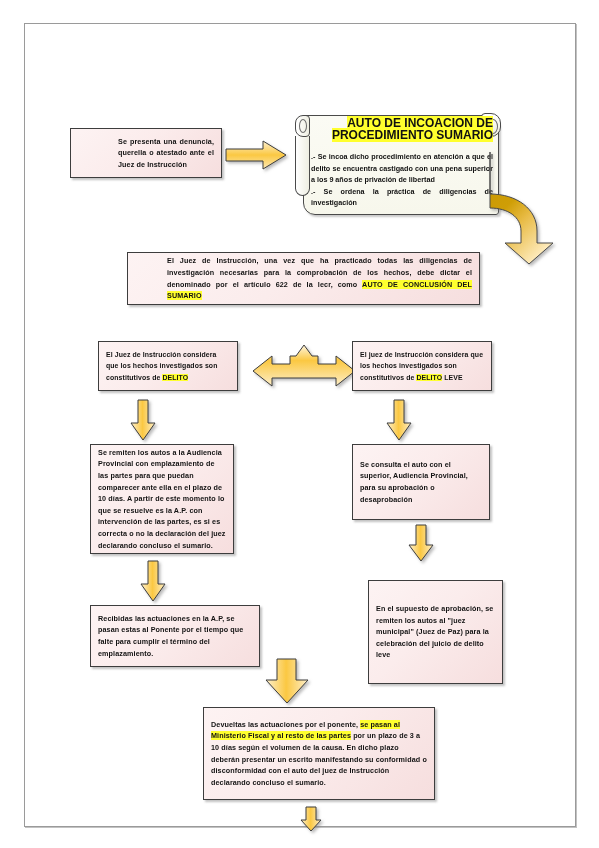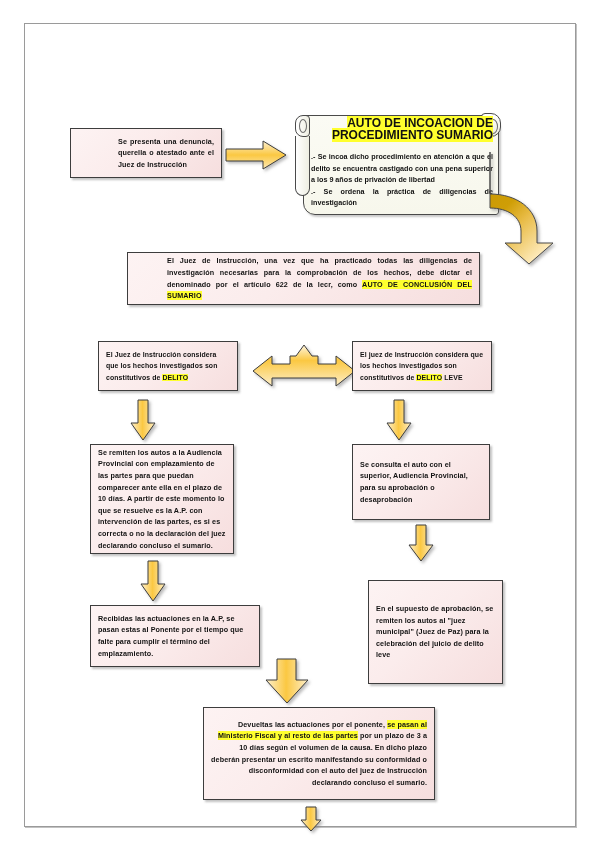--- a/index.html
+++ b/index.html
@@ -247,21 +247,21 @@
           <stop offset="0%" stop-color="#fdf0cf"></stop>
           <stop offset="48%" stop-color="#fbc842"></stop>
           <stop offset="100%" stop-color="#fdeec9"></stop>
         </linearGradient>
       </defs>
       <polygon points="12,1 31,1 31,22 43,22 22,45 1,22 12,22" fill="url(#grd2)" stroke="#3d3d3d" stroke-width="1"></polygon>
     </svg>
   </div>
 
   <div class="box" style="left:203px; top:707px; width:232px; height:93px;">
-    <div class="txt t72" style="text-align:right;">
+    <div class="txt t72" style="text-align:left;">
       <span>Devueltas las actuaciones por el ponente, </span><span class="hl">se pasan al Ministerio Fiscal y al resto de las partes</span><span> por un plazo de 3 a 10 días según el volumen de la causa. En dicho plazo deberán presentar un escrito manifestando su conformidad o disconformidad con el auto del juez de Instrucción declarando concluso el sumario.</span>
     </div>
   </div>
 
   <div class="shadowed" style="position:absolute; left:300px; top:806px; width:22px; height:26px;">
     <svg width="22" height="26" viewBox="0 0 22 26">
       <polygon points="6,1 16,1 16,14 21,14 11,25 1,14 6,14" fill="url(#grd1)" stroke="#3d3d3d" stroke-width="1"></polygon>
     </svg>
   </div>
 

